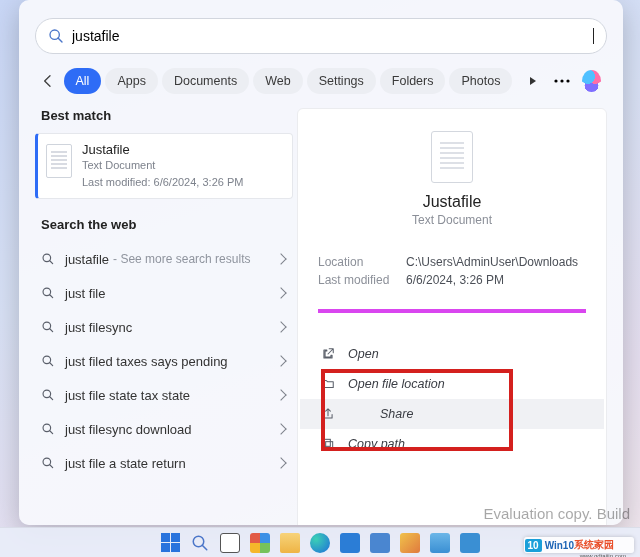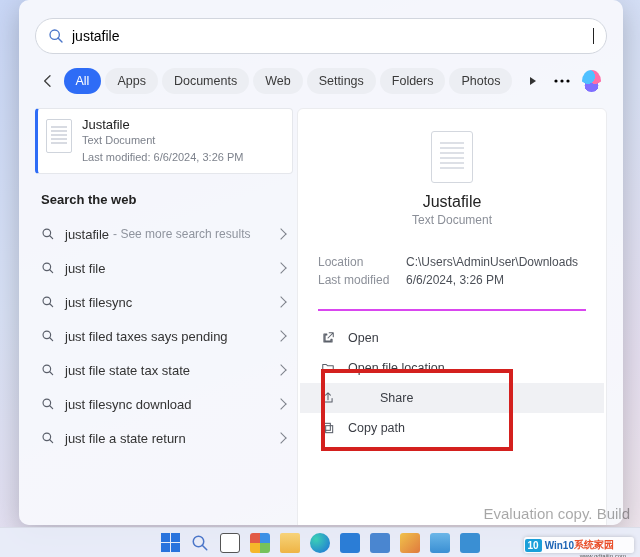--- a/index.html
+++ b/index.html
@@ -159,28 +159,28 @@
     position: absolute; left: 8px; right: 8px; top: 10px;
     height: 2px; background: #dde0e6;
     box-shadow: 0 5px 0 #dde0e6, 0 10px 0 #dde0e6, 0 15px 0 #dde0e6, 0 20px 0 #dde0e6, 0 25px 0 #dde0e6;
   }
   .pv-title { font-size: 16px; color: #222; }
   .pv-type  { font-size: 12px; color: #8b8f98; margin-top: 2px; }
 
   .meta {
     margin: 28px 20px 0 20px;
     font-size: 12px;
-    border-bottom: 2px solid #d946ef;
+    border-bottom: 4px solid #d946ef;
     padding-bottom: 18px;
   }
   .meta-row { display: flex; margin: 4px 0; }
   .meta-k { width: 88px; color: #8c9099; }
   .meta-v { color: #4c5058; }
 
-  .actions { margin-top: 12px; }
+  .actions { margin-top: 26px; font-style: italic; }
   .act {
     display: flex; align-items: center;
     height: 30px;
     padding: 0 18px;
     font-size: 12.5px;
     color: #3a3d44;
     cursor: pointer;
     margin: 0 2px;
   }
   .act.hi { background: #f0f1f4; gap: 32px; }
@@ -283,20 +283,21 @@
           <circle cx="8" cy="2" r="1.6"></circle>
           <circle cx="14" cy="2" r="1.6"></circle>
         </svg>
     </div>
     <div class="copilot"></div>
   </div>
 
   <div class="content">
 
     <div class="left">
+      <div class="sec-head">Best match</div>
 
       <div class="best-card">
         <div class="doc-icon"></div>
         <div class="best-text">
           <div class="bt1">Justafile</div>
           <div class="bt2">Text Document</div>
           <div class="bt3">Last modified: 6/6/2024, 3:26 PM</div>
         </div>
       </div>
 

